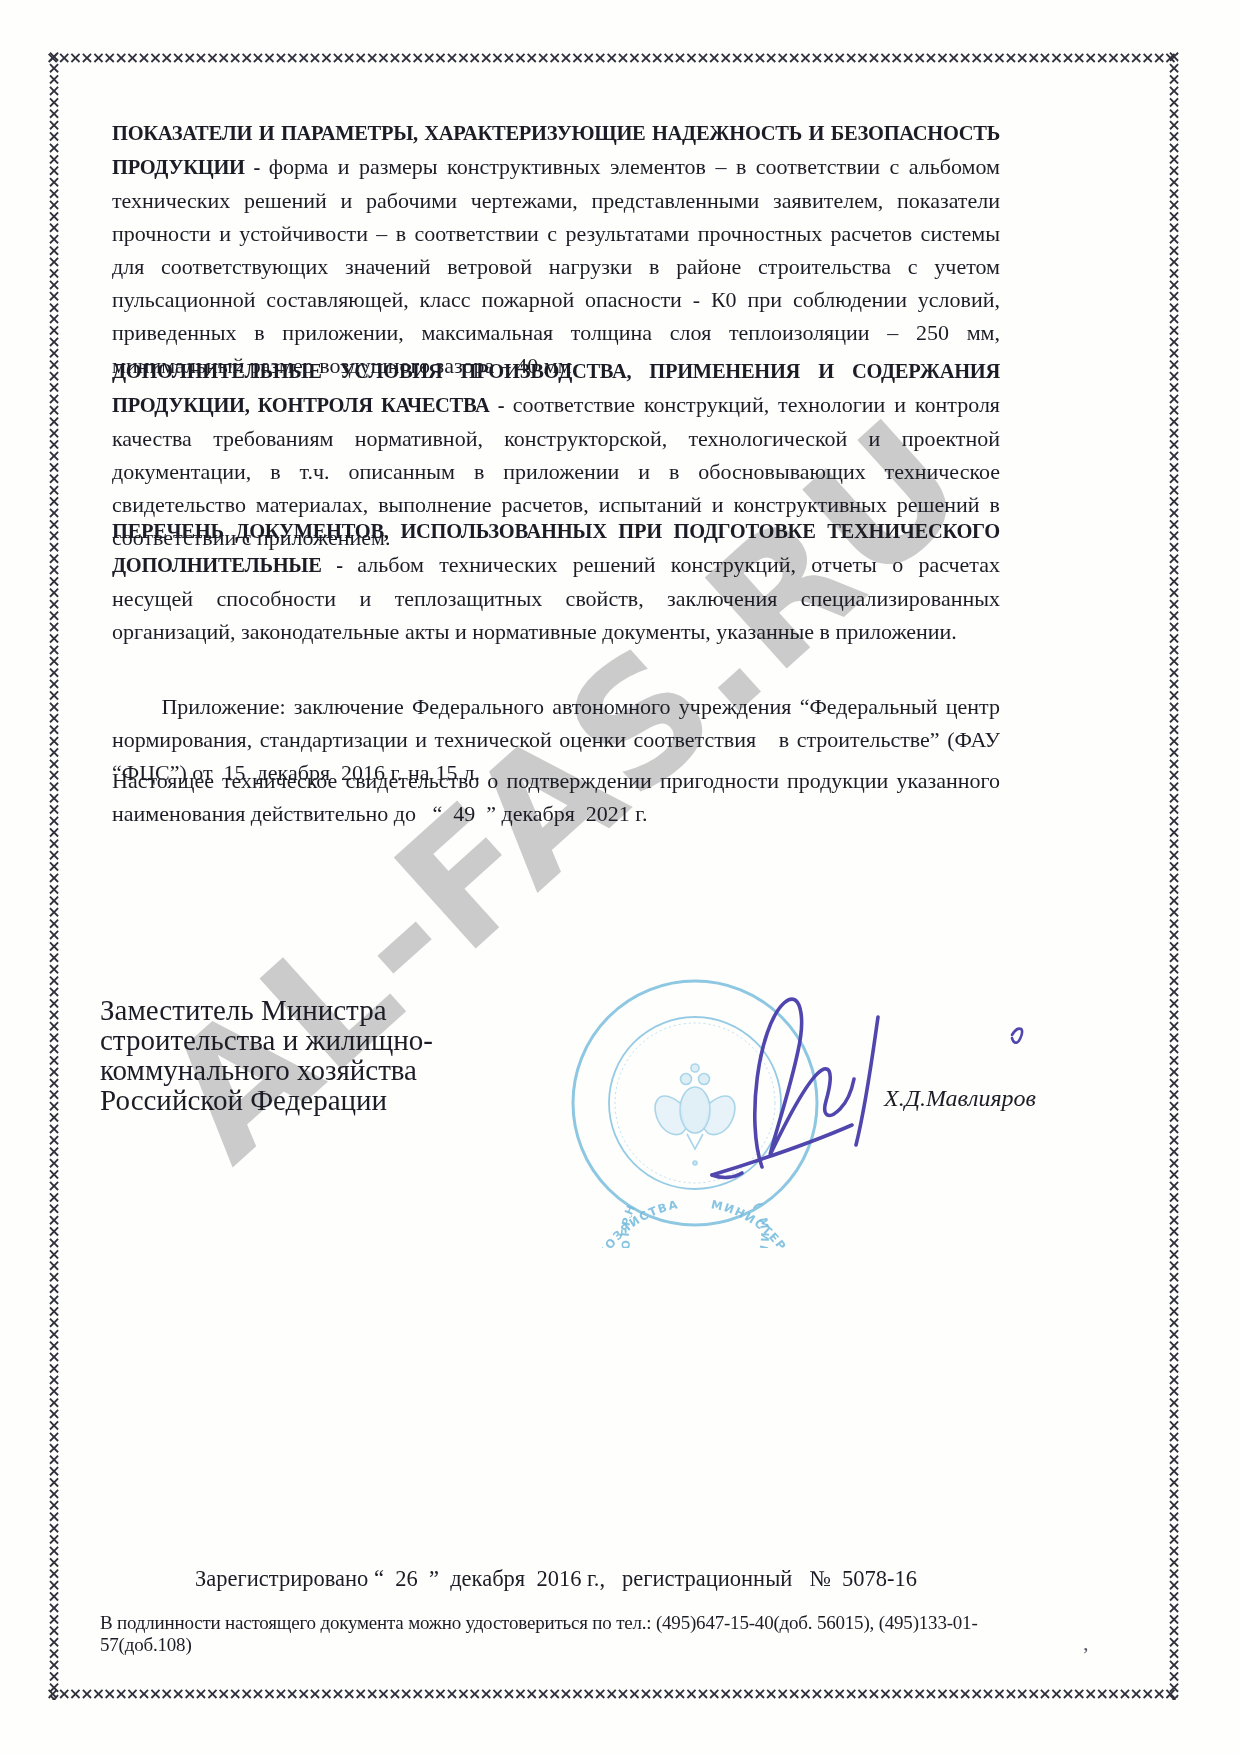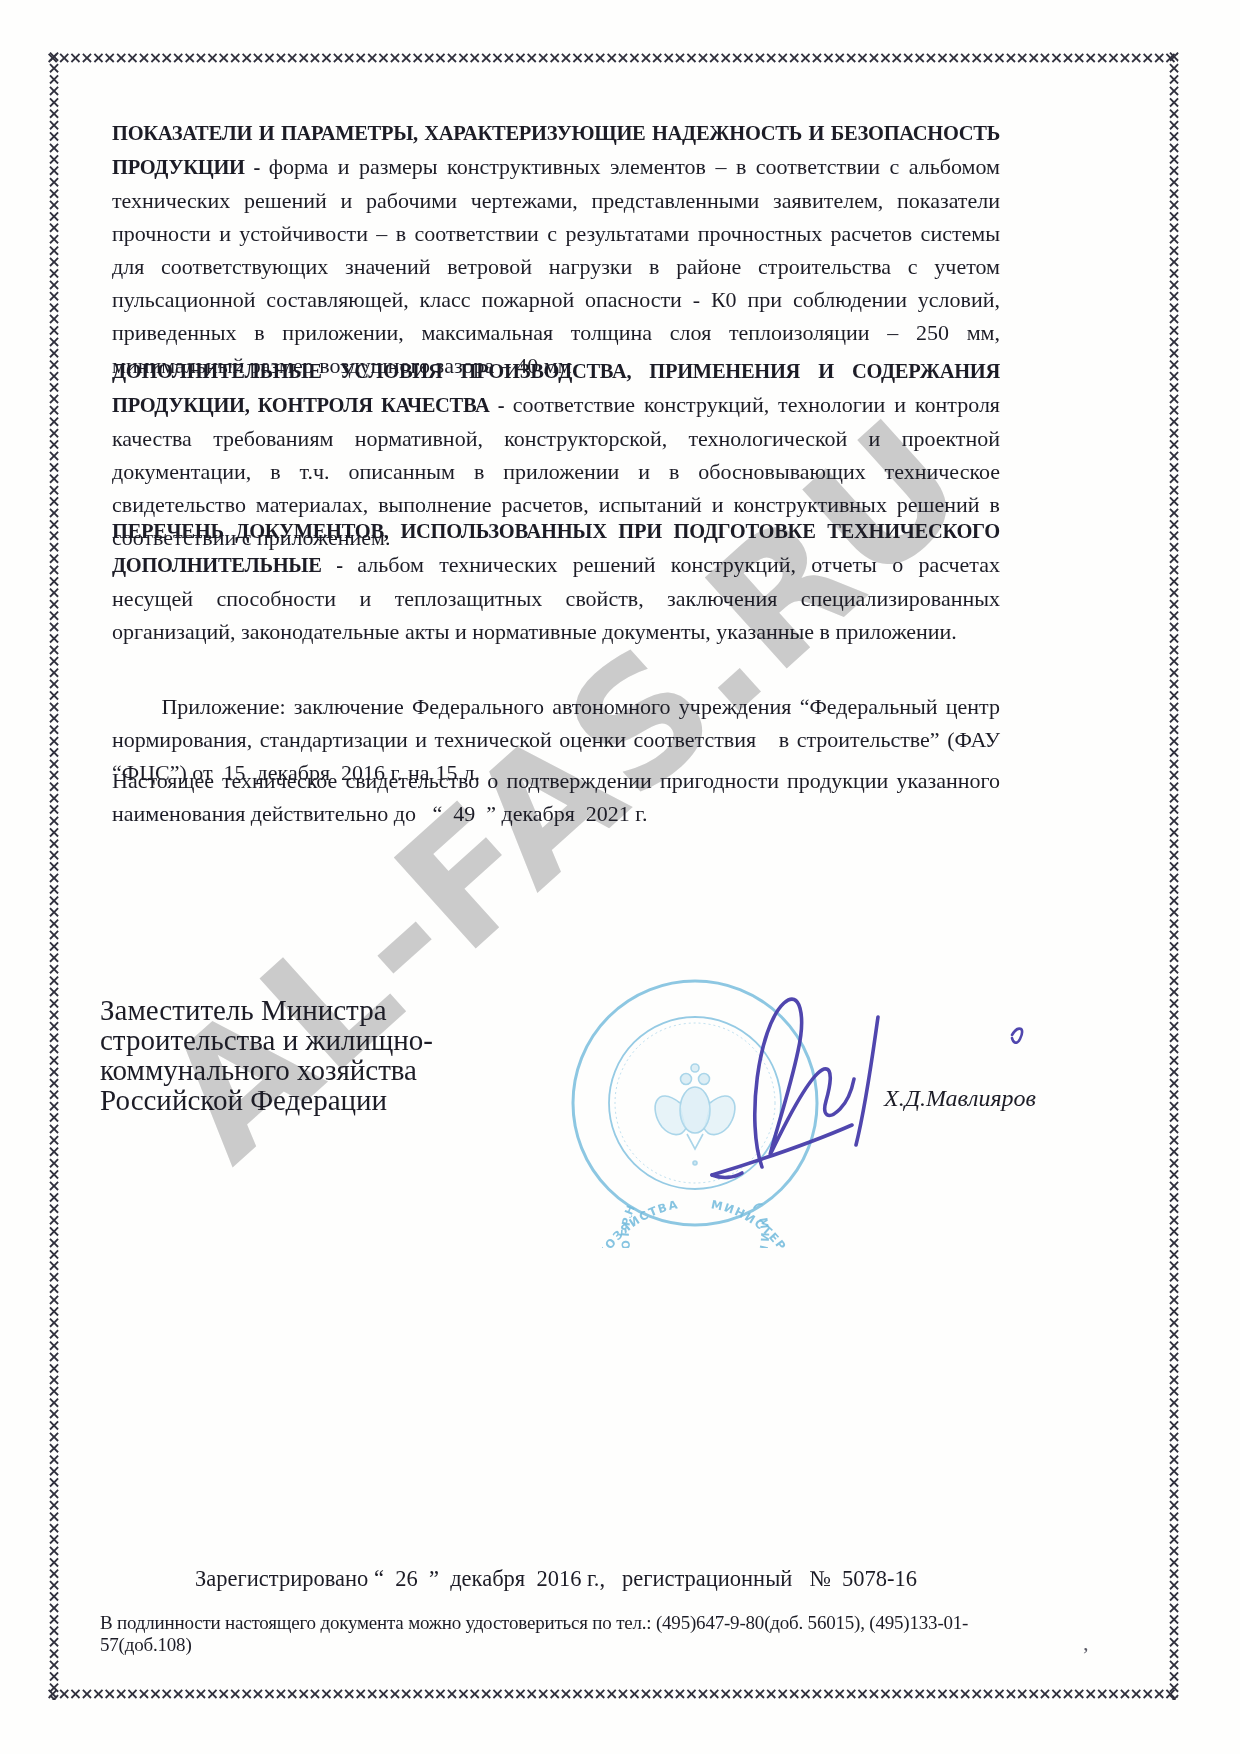--- a/index.html
+++ b/index.html
@@ -142,17 +142,17 @@
       <path d="M 12,200 C 64,184 120,164 152,150"></path>
       <path d="M 12,200 C 22,204 34,203 42,198"></path>
       <path d="M 312,60 C 318,50 326,52 320,64 C 317,70 313,68 312,63" stroke-width="2.6"></path>
     </g>
   </svg>
 
   <div class="sig-name">Х.Д.Мавлияров</div>
 
   <div class="registration prewrap">Зарегистрировано “  26  ”  декабря  2016 г.,   регистрационный   №  5078-16</div>
 
-  <div class="phone-line">В подлинности настоящего документа можно удостовериться по тел.: (495)647-9-80(доб. 56015), (495)133-01-57(доб.108)</div>
+  <div class="phone-line">В подлинности настоящего документа можно удостовериться по тел.: (495)647-15-40(доб. 56015), (495)133-01-57(доб.108)</div>
 
   <div class="stray-mark">’</div>
 
 </div>
 
 </body></html>

